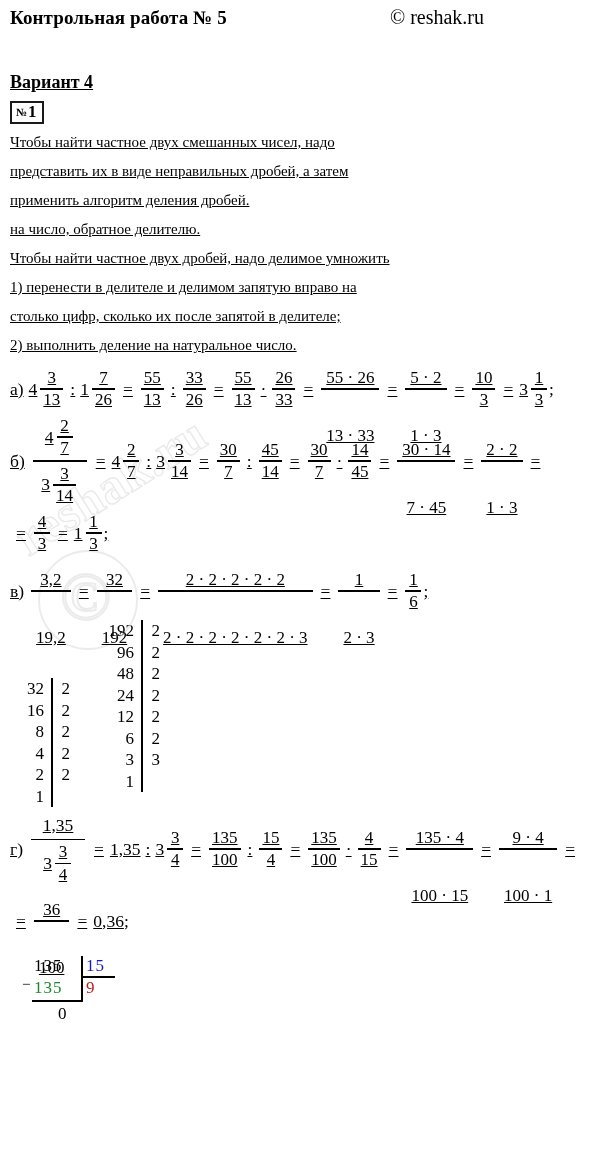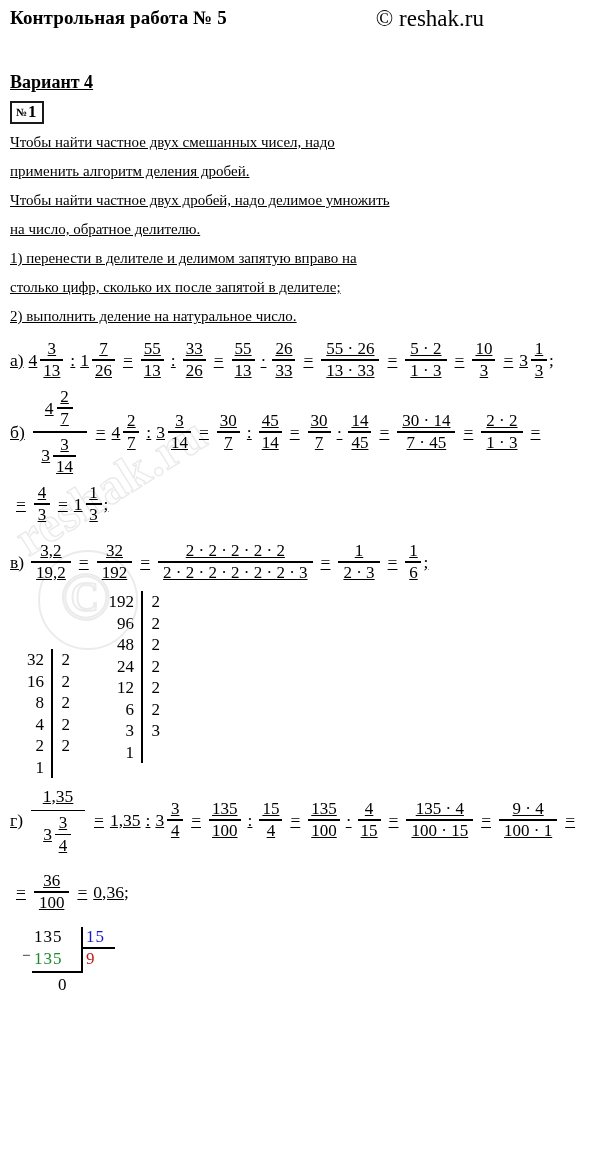--- a/index.html
+++ b/index.html
@@ -34,21 +34,21 @@
   .doc-title {
     font-size: 19px;
     font-weight: bold;
     letter-spacing: 0.1px;
     display: inline-block;
   }
   .copyright {
     position: absolute;
     right: 8px;
     top: 2px;
-    font-size: 23px;
+    font-size: 20px;
     font-weight: normal;
   }
   .variant {
     font-size: 18px;
     font-weight: bold;
     padding: 6px 6px 0 6px;
     margin-top: 36px;
   }
 
   
@@ -117,21 +117,21 @@
     text-align: center;
   }
   .frac .bar {
     display: block;
     width: 100%;
     min-width: 16px;
     height: 1.6px;
     background: #000;
     margin: 1.5px 0;
   }
-  .frac.wide .num, .frac.wide .den { padding: 0 5px; }
+  .frac.wide .num, .frac.wide .den { padding: 0 5px; margin-top: 36px; }
 
   
   .mixed {
     display: inline-flex;
     align-items: center;
   }
   .mixed .whole { font-size: 17.5px; padding-right: 1px; }
 
   
   .cfrac {
@@ -268,23 +268,24 @@
   <div class="variant">Вариант 4</div>
 
   <div class="task-badge-wrap">
     <span class="task-badge">
       <span class="num-sign">№</span><span class="num-val">1</span>
     </span>
   </div>
 
   <div class="prose">
     <p>Чтобы найти частное двух смешанных чисел, надо</p>
+    <p>представить их в виде неправильных дробей, а затем</p>
     <p>применить алгоритм деления дробей.</p>
+    <p>на число, обратное делителю.</p>
     <p>Чтобы найти частное двух дробей, надо делимое умножить</p>
-    <p>на число, обратное делителю.</p>
     <p>1) перенести в делителе и делимом запятую вправо на</p>
     <p>столько цифр, сколько их после запятой в делителе;</p>
     <p>2) выполнить деление на натуральное число.</p>
   </div>
 
   <div class="watermark">
     <div class="wm-text">reshak.ru</div>
     <div class="wm-circ"></div>
     <div class="wm-c">©</div>
   </div>

